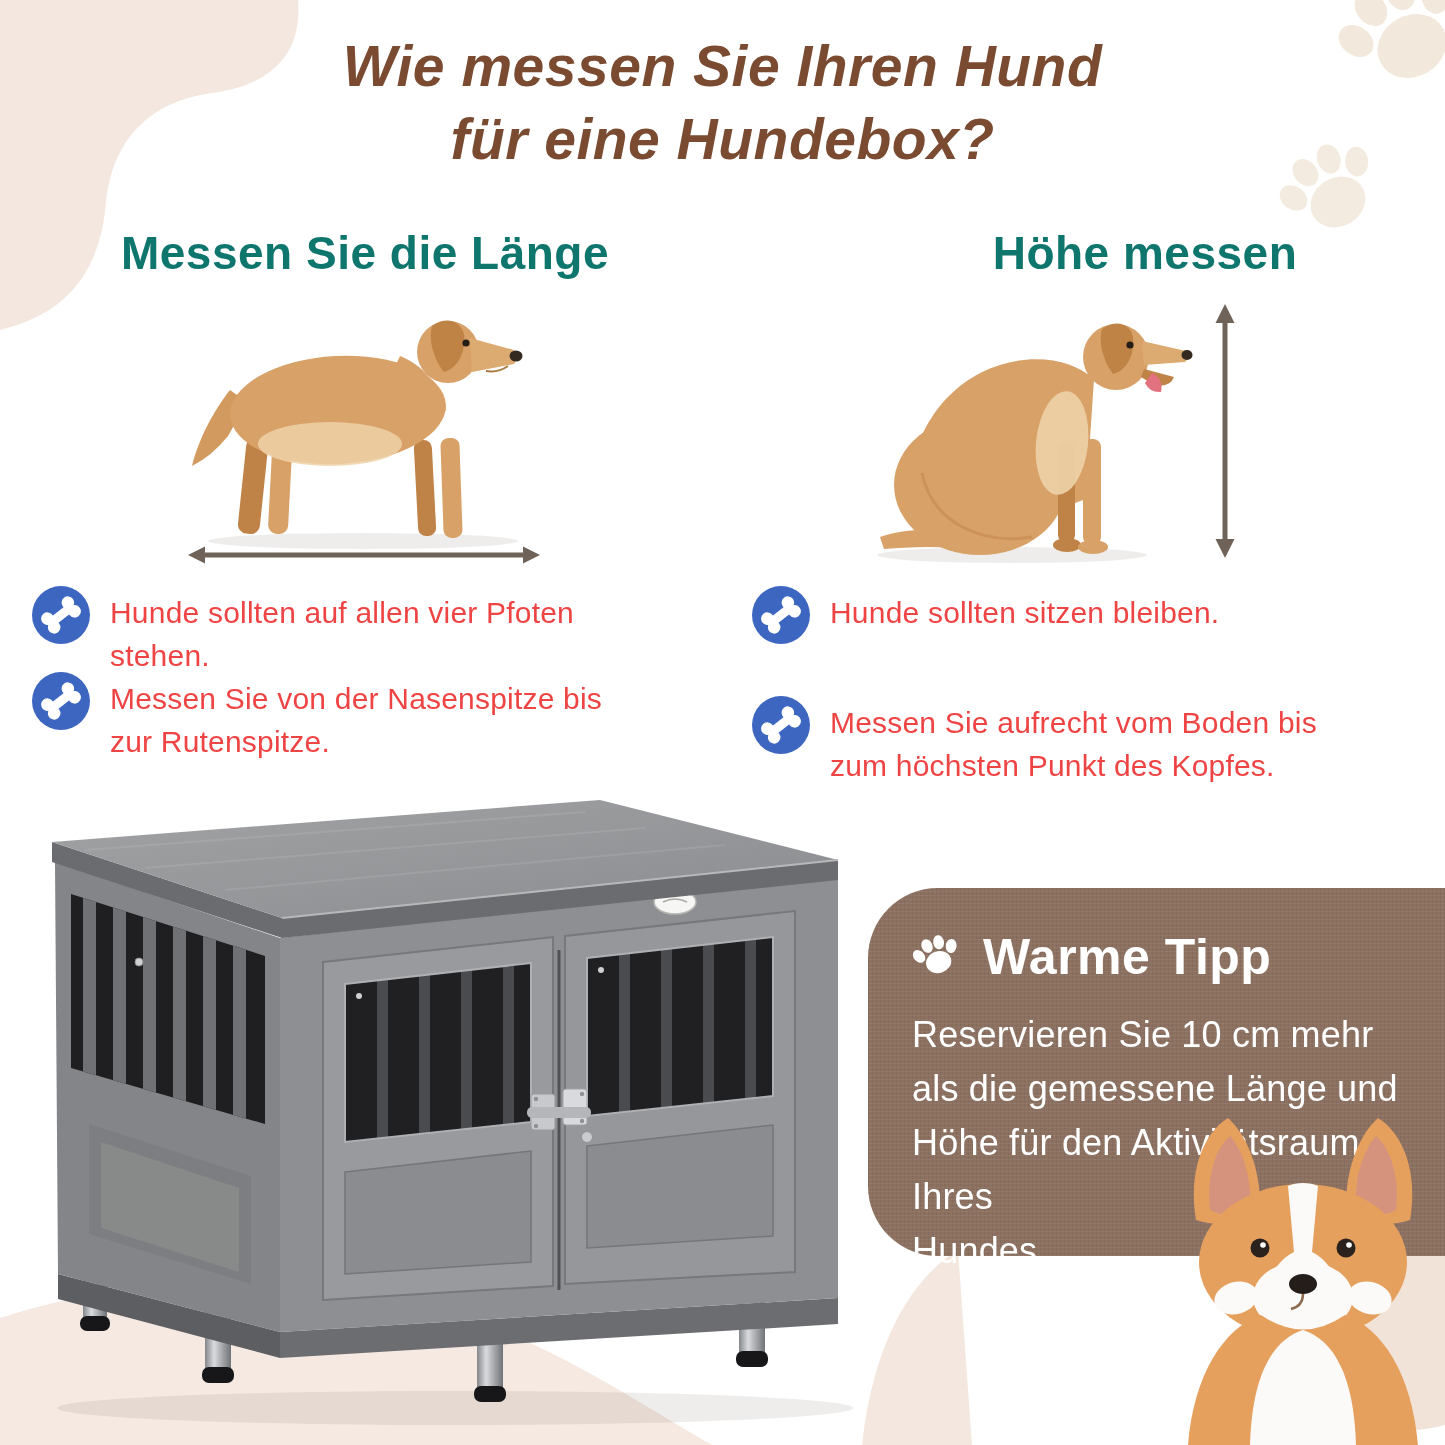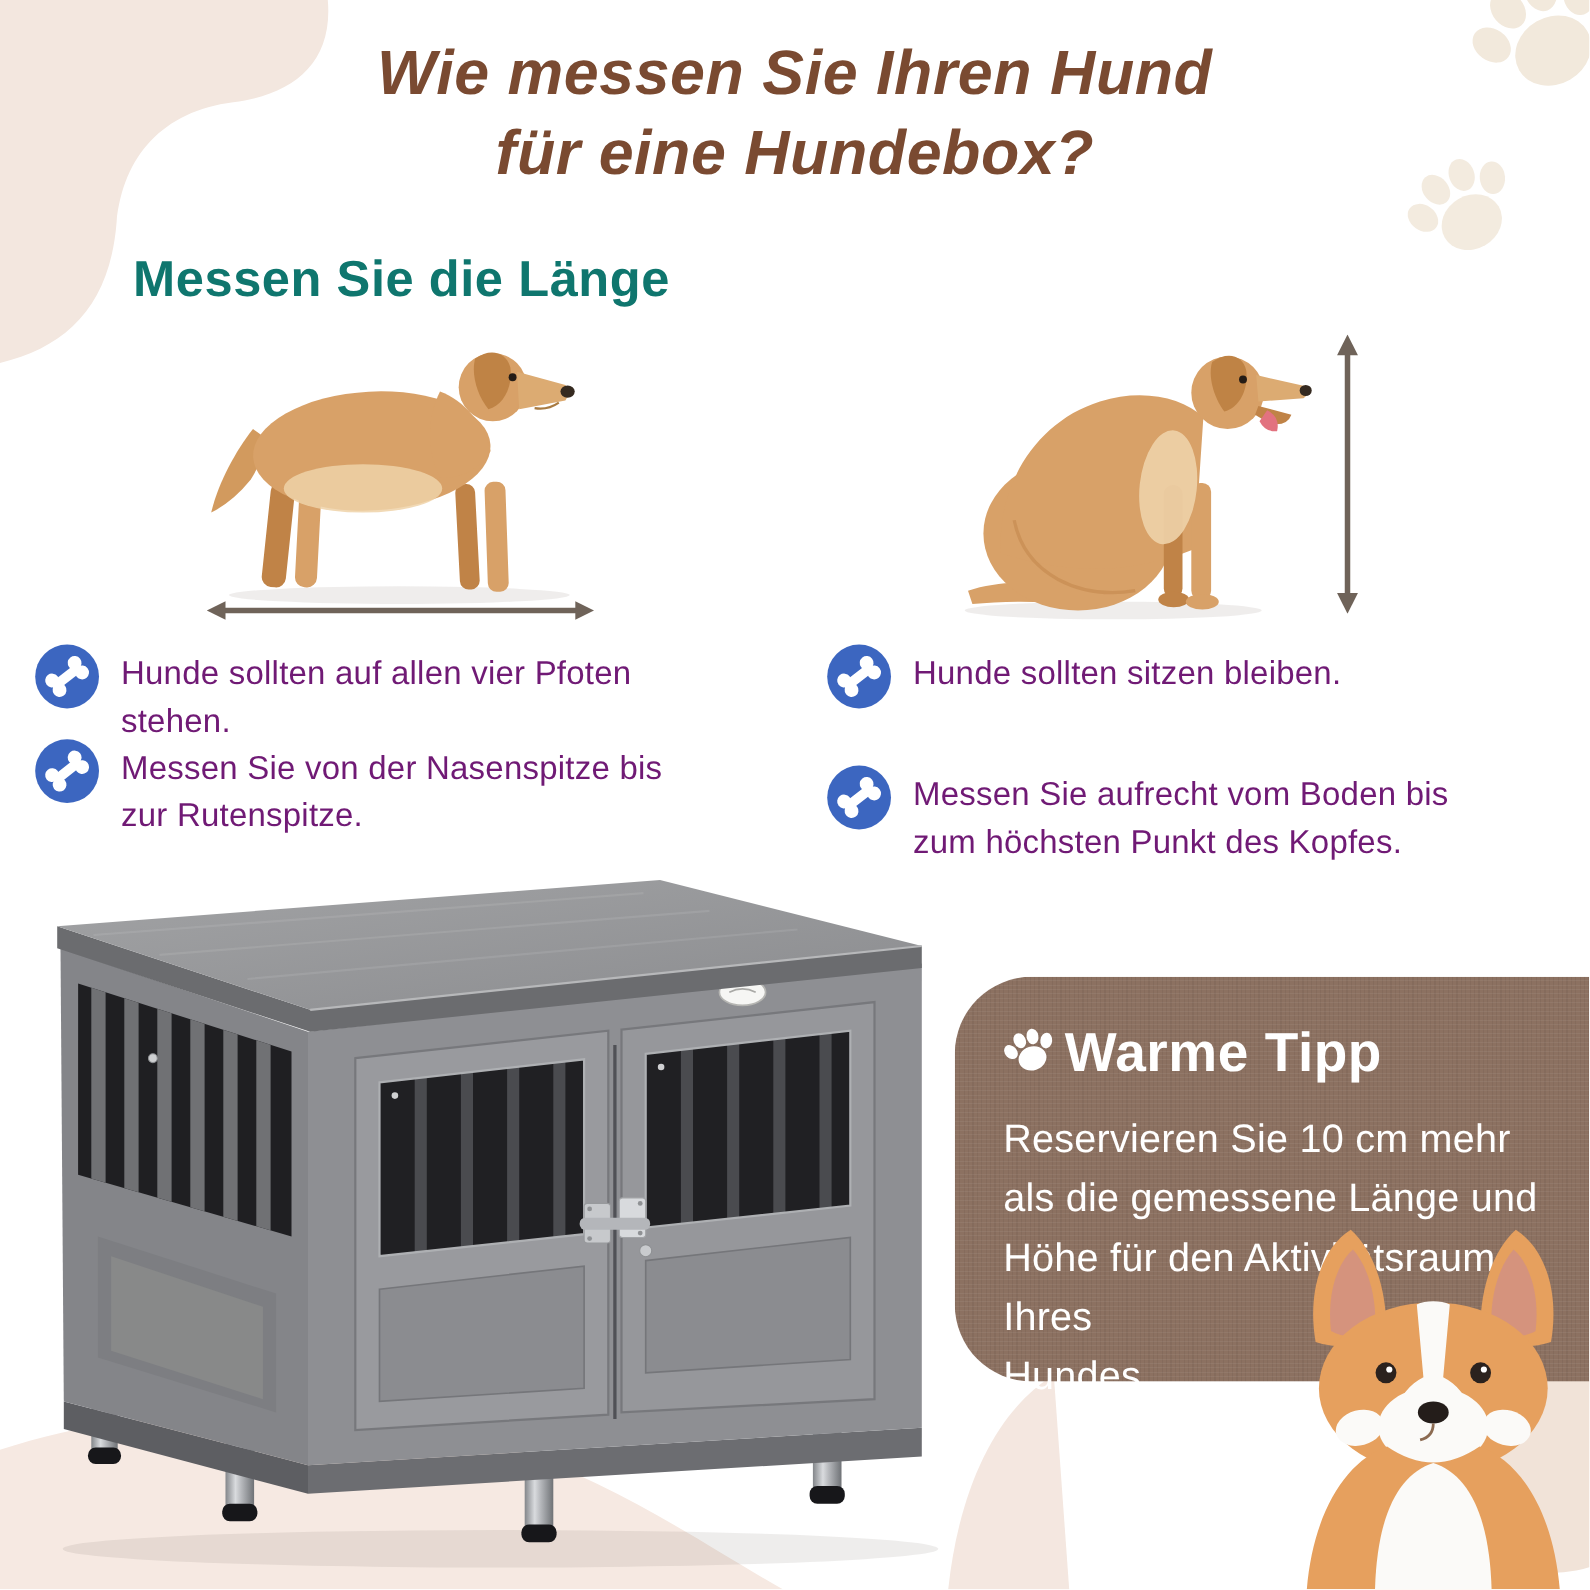--- a/index.html
+++ b/index.html
@@ -20,34 +20,34 @@
     color:#0f766e;text-align:center;letter-spacing:.5px;
   }
   .heading-length{left:50px;top:226px;width:630px;}
   .heading-height{left:930px;top:226px;width:430px;}
   .bullet{position:absolute;display:flex;align-items:flex-start;gap:20px;}
   .bone-badge{
     flex:0 0 auto;width:58px;height:58px;border-radius:50%;
     background:#3c66c0;display:flex;align-items:center;justify-content:center;
   }
   .btext{
-    margin:0;font-size:30px;line-height:1.42;color:#701a75;
+    margin:0;font-size:30px;line-height:1.42;color:#ef4444;
     white-space:pre-line;padding-top:6px;letter-spacing:.2px;
   }
   
   .tip{
     position:absolute;left:868px;top:888px;width:577px;height:368px;
     border-radius:70px 0 0 70px;box-sizing:border-box;
     padding:40px 24px 0 42px;z-index:2;
     background-color:#8c7161;
     background-image:
       repeating-linear-gradient(0deg, rgba(255,255,255,.055) 0 1px, rgba(0,0,0,0) 1px 4px),
       repeating-linear-gradient(90deg, rgba(0,0,0,.05) 0 1px, rgba(0,0,0,0) 1px 4px);
   }
-  .tip-head{display:flex;align-items:center;gap:4px;}
+  .tip-head{display:flex;align-items:center;gap:19px;}
   .tip-head h2{margin:0;font-size:50px;font-weight:bold;color:#ffffff;letter-spacing:.5px;}
   .tip-paw{width:54px;height:54px;transform:rotate(-18deg);}
   .tip-body{
     margin:22px 0 0 2px;font-size:36px;line-height:1.5;color:#ffffff;
     white-space:pre-line;letter-spacing:.2px;
   }
   .z1{z-index:1;} .z3{z-index:3;}
 </style>
 </head>
 <body>
@@ -71,20 +71,21 @@
       <ellipse cx="27" cy="-19" rx="8.5" ry="11" transform="rotate(25 27 -19)"></ellipse>
     </g>
     <path d="M0,1445 L0,1318 C140,1272 320,1270 452,1312 C560,1347 646,1408 712,1445 Z" fill="#f6e9e2"></path>
     <path d="M862,1445 C872,1352 906,1282 958,1250 L972,1445 Z" fill="#f4e7e0"></path>
     <circle cx="1410" cy="1312" r="118" fill="#f1e3d8"></circle>
   </svg>
 
   <h1 class="title">Wie messen Sie Ihren Hund
 für eine Hundebox?</h1>
   <h2 class="heading heading-length">Messen Sie die Länge</h2>
+  <h2 class="heading heading-height">Höhe messen</h2>
 
   <svg class="abs" style="left:178px;top:298px;" width="365" height="255" viewBox="0 0 365 255">
     <ellipse cx="185" cy="243" rx="155" ry="8" fill="rgba(120,110,100,.12)"></ellipse>
     <path d="M52,92 C36,112 20,142 14,168 Q34,158 50,138 Q62,118 66,102 Z" fill="#d29a5e"></path>
     <rect x="64" y="140" width="22" height="96" rx="9" fill="#c08347" transform="rotate(6 75 188)"></rect>
     <rect x="92" y="148" width="20" height="88" rx="9" fill="#d8a168" transform="rotate(3 102 192)"></rect>
     <rect x="238" y="142" width="18" height="96" rx="8" fill="#c08347" transform="rotate(-3 247 190)"></rect>
     <ellipse cx="160" cy="112" rx="108" ry="54" fill="#d8a168" transform="rotate(-3 160 112)"></ellipse>
     <ellipse cx="152" cy="146" rx="72" ry="22" fill="#eed2a8" opacity=".85"></ellipse>
     <rect x="264" y="140" width="19" height="100" rx="8" fill="#d8a168" transform="rotate(-2 273 190)"></rect>

